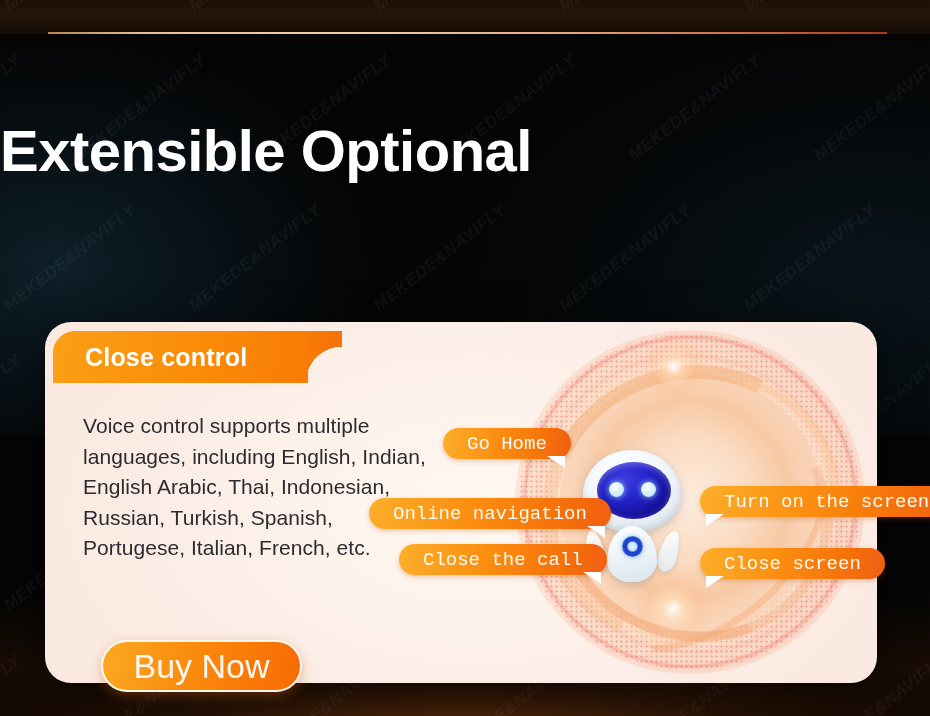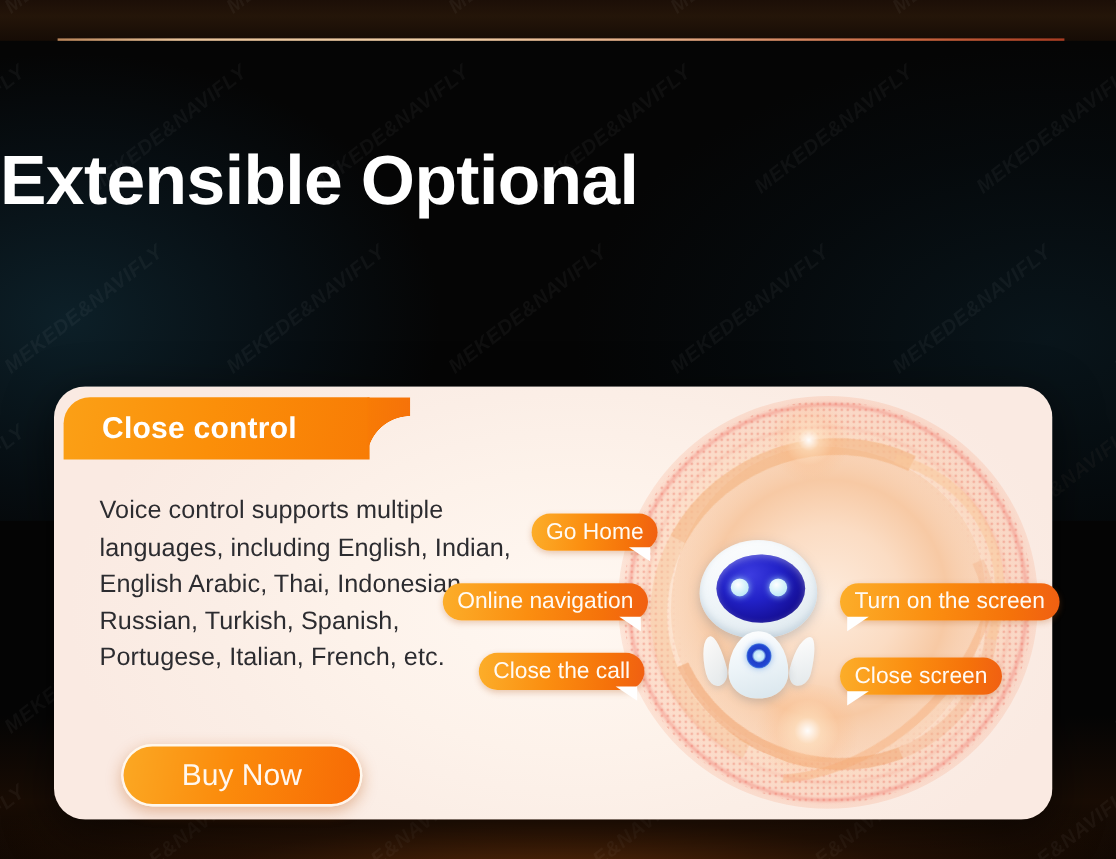--- a/index.html
+++ b/index.html
@@ -199,26 +199,26 @@
     position:absolute; left:83px; top:411px; width:345px;
     color:#2c2c30;
     font-size:21px;
     line-height:30.5px;
     letter-spacing:.05px;
     z-index:5;
   }
 
   
   .buy-now {
-    position:absolute; left:101px; top:620px;
+    position:absolute; left:101px; top:640px;
     width:201px; height:52px;
     border-radius:26px;
     background:linear-gradient(100deg,#fba823 0%, #fb8a0b 46%, #f76a05 100%);
     color:#fff7ef;
-    font-size:25px;
+    font-size:34px;
     display:flex; align-items:center; justify-content:center;
     border:2px solid rgba(255,255,255,.92);
     box-shadow:0 4px 12px rgba(190,90,20,.38);
     cursor:pointer;
     z-index:7;
   }
 
   
   .pill {
     position:absolute;
@@ -226,31 +226,31 @@
     border-radius:16px;
     display:flex; align-items:center;
     color:#fffaf3;
     font-size:19px;
     white-space:nowrap;
     background:linear-gradient(96deg,#fcae2a 0%, #fb8e10 42%, #f5720a 78%, #f05f12 100%);
     box-shadow:0 2px 5px rgba(180,90,25,.3);
     z-index:6;
     cursor:pointer;
   }
-  .pill span { padding:0 12px; }
+  .pill span { padding:0 24px;font-family:Liberation Mono, monospace; }
   .pill::after {
     content:""; position:absolute; bottom:-9px;
     width:0; height:0;
     border-style:solid;
   }
   .pill.left::after  { right:6px;  border-width:12px 0 0 18px; border-color:#ffffff transparent transparent transparent; }
   .pill.right::after { left:6px;   border-width:12px 18px 0 0; border-color:#ffffff transparent transparent transparent; }
 
   .p-go-home    { left:443px; top:428px; }
-  .p-online-nav { left:369px; top:486px; }
+  .p-online-nav { left:369px; top:498px; }
   .p-make-call  { left:399px; top:544px; }
   .p-play-music { left:697px; top:428px; }
   .p-radio      { left:700px; top:486px; }
   .p-close      { left:700px; top:548px; }
 </style>
 </head>
 <body>
 
 <div id="page">
 

